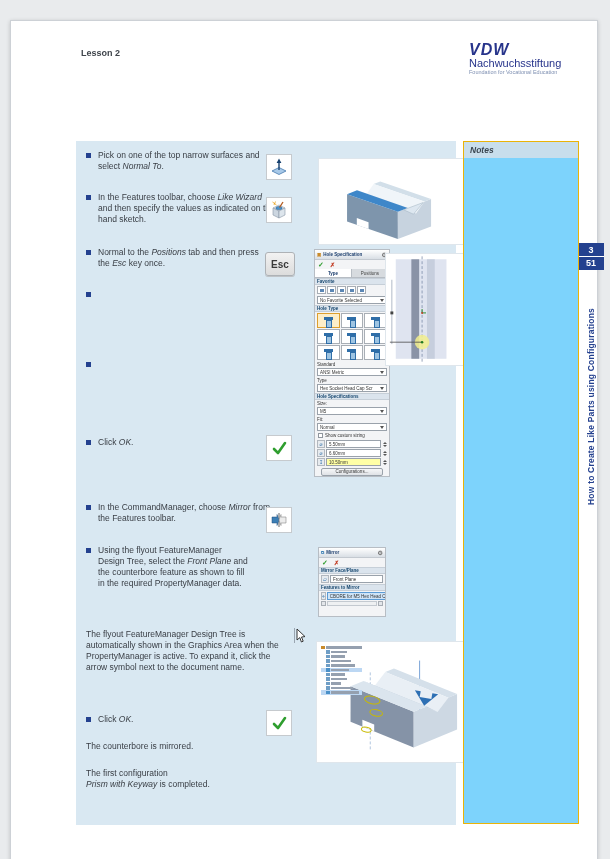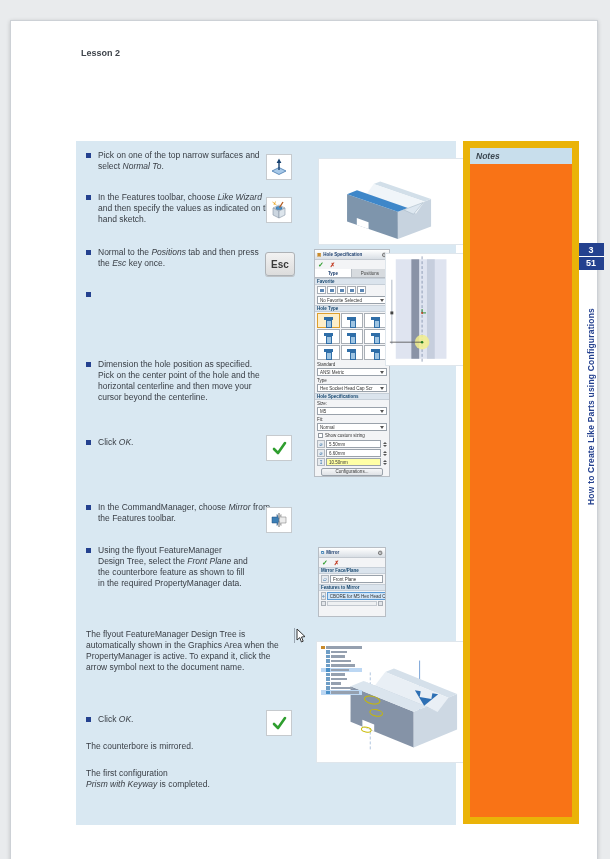--- a/index.html
+++ b/index.html
@@ -26,21 +26,21 @@
   .txt { font-size:8.5px; line-height:11px; color:#383d44; }
   .it { font-style:italic; }
   .bullet { width:5px; height:5px; background:#24418f; }
   .icon-btn { width:26px; height:26px; background:#fff; border:1px solid #c6cace;
               display:flex; align-items:center; justify-content:center; }
   .esc { width:30px; height:24px; background:linear-gradient(#f2f2f2,#dcdcdc); border:1px solid #aeb2b6;
          border-radius:3px; font-size:10px; font-weight:bold; color:#3a3a3a;
          display:flex; align-items:center; justify-content:center; box-shadow:0 1px 0 #bfc3c7; }
   .shot { background:#fff; border:1px solid #dfe6ec; }
   
-  .notes { background:#f97316; border:7px solid #eab308; }
+  .notes { background:#7dd3fc; border:1px solid #eab308; }
   .notes-head { background:#c8deec; height:16px; display:flex; align-items:center; padding-left:6px;
                 font-size:8.5px; font-style:italic; font-weight:bold; color:#3a4650; }
   
   .sw { background:#f3f4f6; border:1px solid #b7bdc4; font-size:4.5px; color:#333; overflow:hidden; }
   .sw-head { height:10px; background:linear-gradient(#ffffff,#d9dfe5); display:flex; align-items:center;
              gap:2px; padding:0 2px; font-weight:bold; color:#1c3e6e; border-bottom:1px solid #c3c9d0; }
   .sw-head .sp { flex:1; }
   .sw-gear { color:#777; font-size:6px; }
   .sw-checks { height:9px; display:flex; align-items:center; gap:6px; padding:0 3px; }
   .ck-ok { color:#2f9e2f; font-size:7px; font-weight:bold; }
@@ -87,20 +87,25 @@
   .tr .tbar { height:2.5px; background:#95a0af; }
   .tr.hl { background:#bcd7f3; }
   .cursor-icn { pointer-events:none; }
 </style>
 </head>
 <body>
 
 <div class="page">
 
   <div class="abs lesson" style="left:70px; top:27px;">Lesson 2</div>
+  <div class="abs logo" style="left:458px; top:22px; width:120px;">
+    <div class="brand">VDW</div>
+    <div class="name">Nachwuchsstiftung</div>
+    <div class="tag">Foundation for Vocational Education</div>
+  </div>
 
   <div class="abs tab" style="left:567px; top:222px; width:26px;">
     <div class="n1">3</div>
     <div class="n2">51</div>
   </div>
   <div class="abs vtitle" style="left:567px; top:252px; width:26px; height:232px;">
     <span>How to Create Like Parts using Configurations</span>
   </div>
 
   <div class="abs content" style="left:65px; top:120px; width:380px; height:684px;">
@@ -279,21 +284,20 @@
         <circle cx="37" cy="60" r="1" fill="#c23b22"></circle>
         <circle cx="37" cy="90" r="7.5" fill="#f2ee8d" opacity="0.85"></circle>
         <line x1="4" y1="90" x2="37" y2="90" stroke="#444" stroke-width="0.8"></line>
         <circle cx="37" cy="90" r="1.3" fill="#1f7a1f"></circle>
       </svg>
     </div>
 
     <div class="abs bullet" style="left:10px; top:151px;"></div>
 
     <div class="abs bullet" style="left:10px; top:221px;"></div>
-    <div class="abs txt" style="left:22px; top:218px; width:172px;"><span>Dimension the hole position as specified. Pick on the center point of the hole and the horizontal centerline and then move your cursor beyond the centerline.</span></div>
 
     <div class="abs bullet" style="left:10px; top:299px;"></div>
     <div class="abs txt" style="left:22px; top:296px; width:100px;"><span>Click </span><span class="it">OK</span><span>.</span></div>
     <div class="abs icon-btn" style="left:190px; top:294px;">
       <svg width="18" height="18" viewBox="0 0 18 18">
         <polyline points="4,10 8,14 15,4" fill="none" stroke="#2f9e2f" stroke-width="2.6" stroke-linecap="round" stroke-linejoin="round"></polyline>
       </svg>
     </div>
 
 

